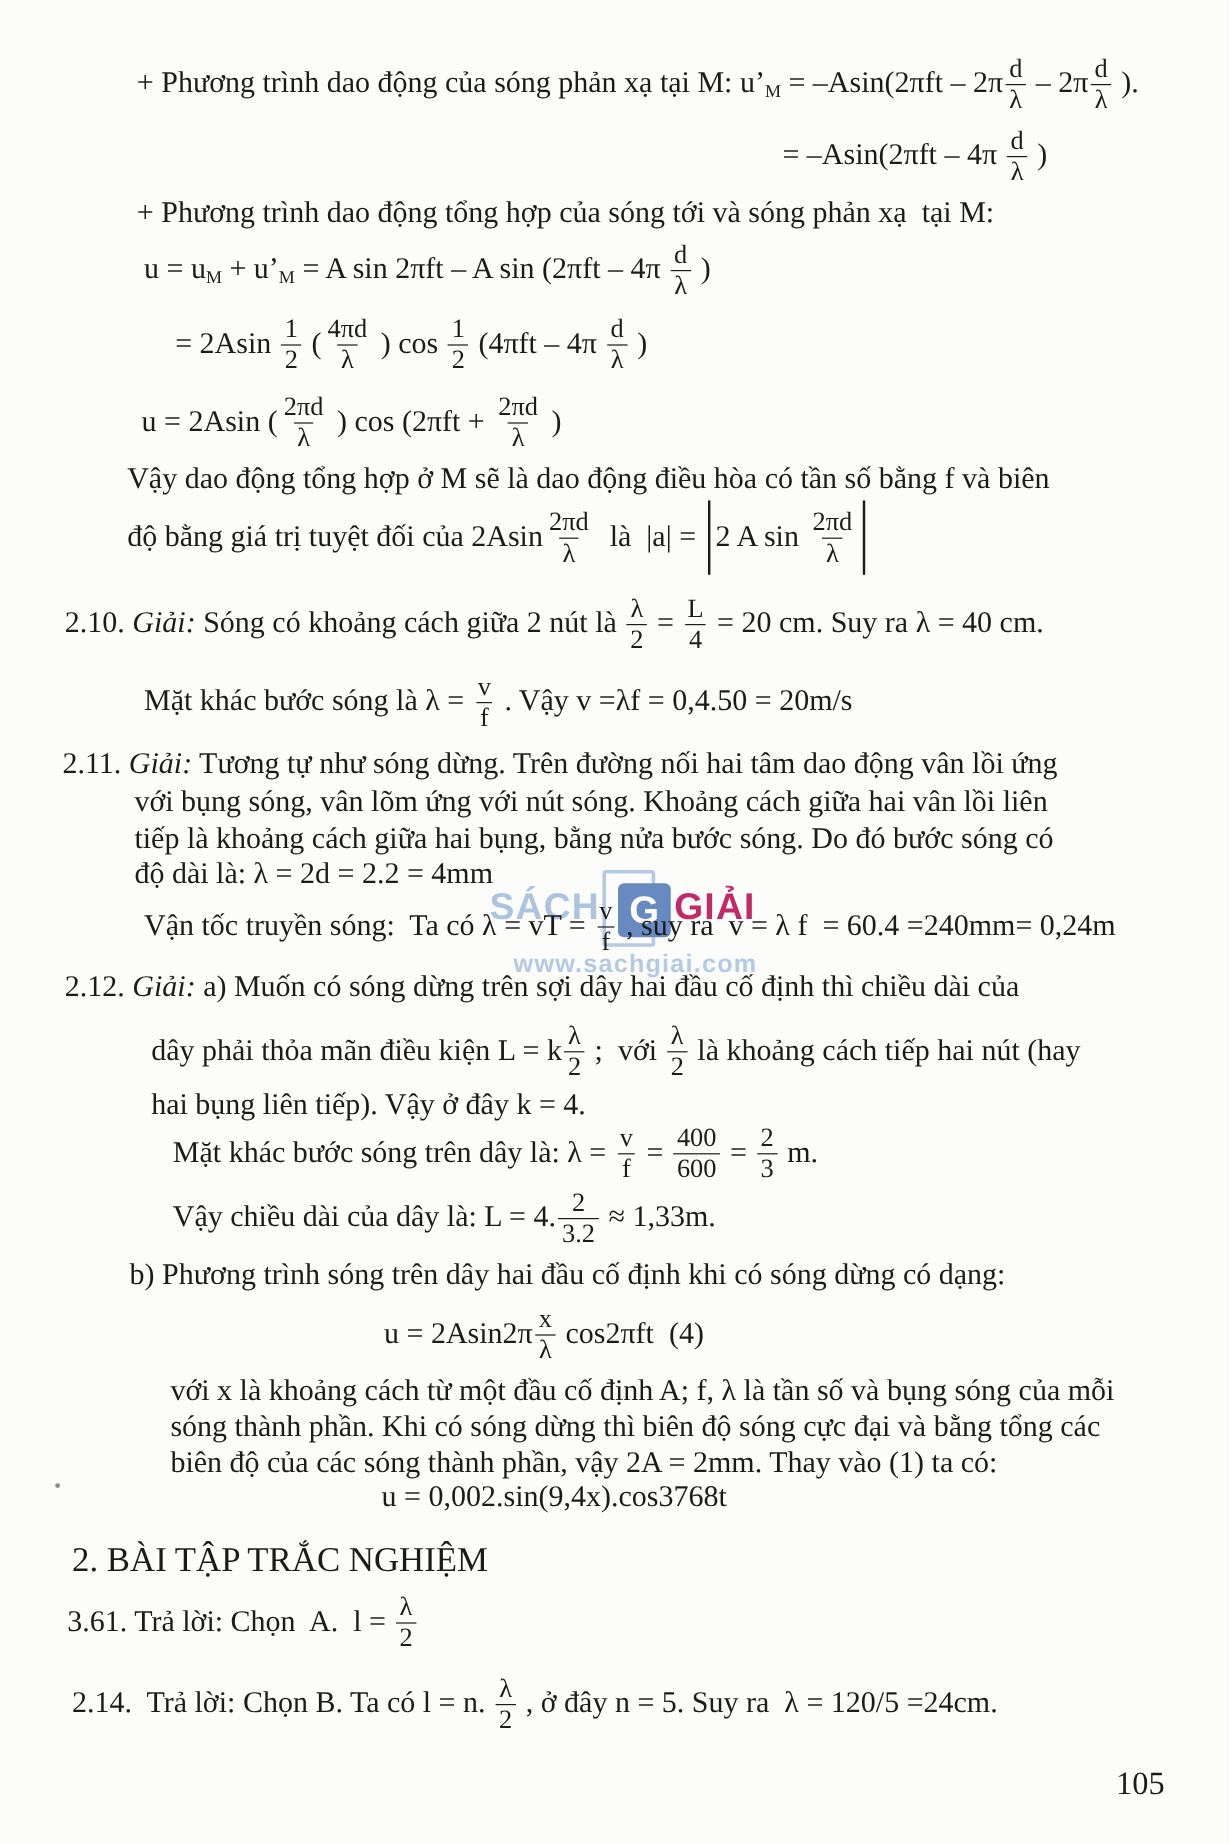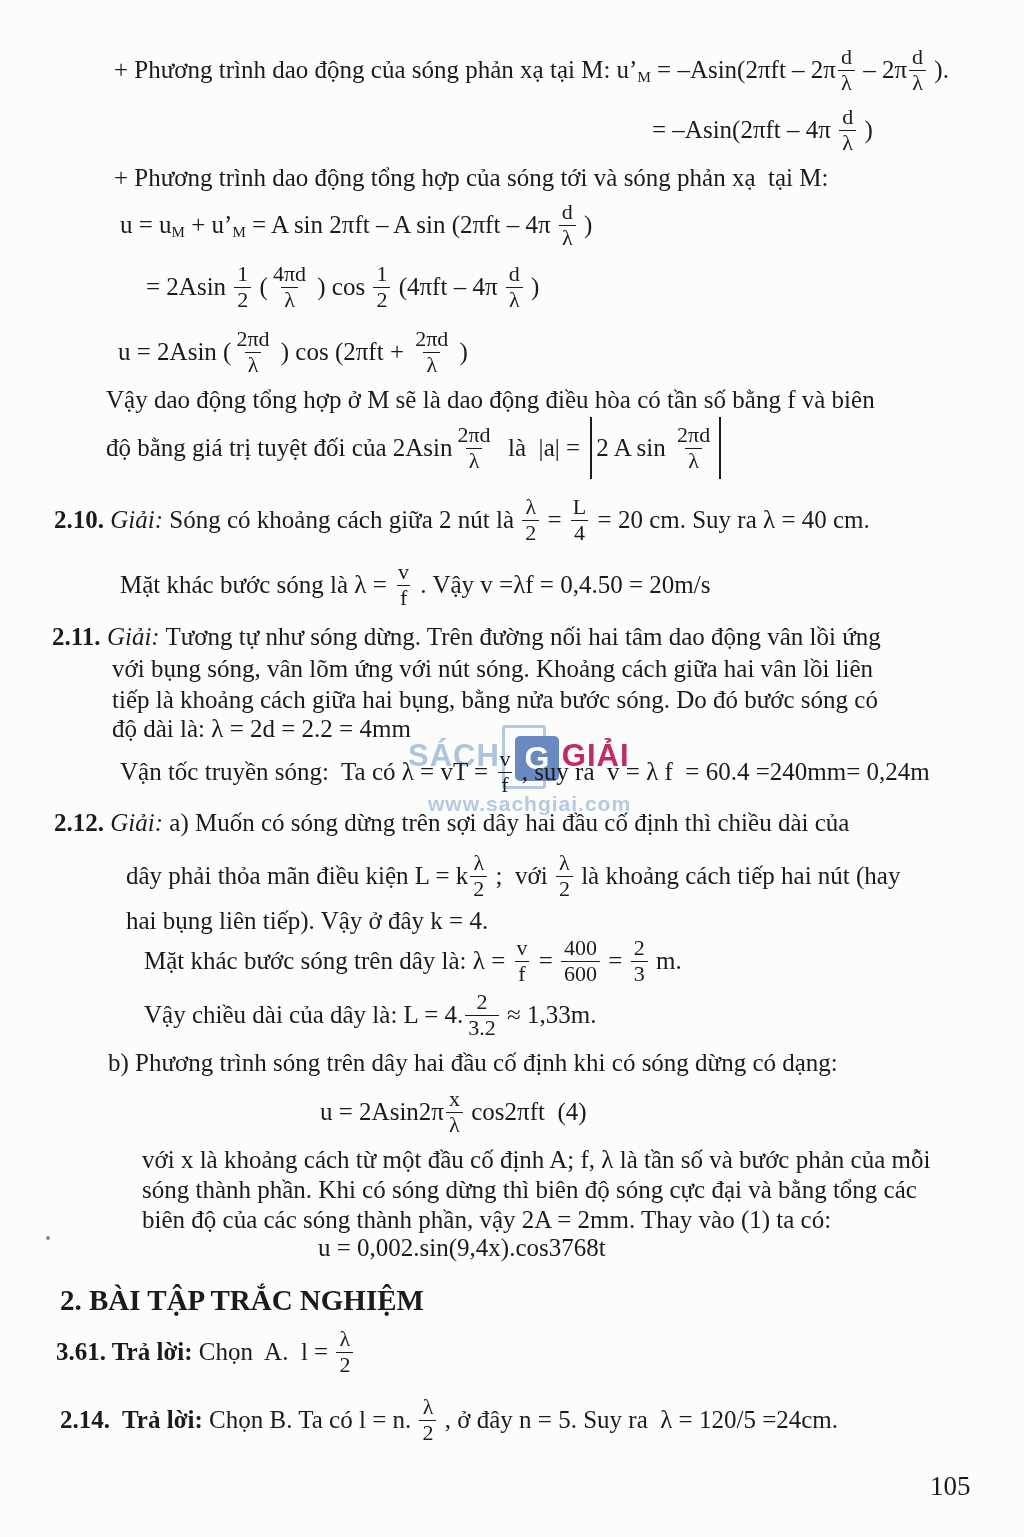--- a/index.html
+++ b/index.html
@@ -5,21 +5,21 @@
   html,body{margin:0;padding:0;background:#e8e8e8;}
   #page{
     position:relative;width:1024px;height:1537px;margin:0 auto;
     background:#fcfcfb;overflow:hidden;
     font-family:"Liberation Serif",serif;color:#1b1b1b;
   }
   .line{
     position:absolute;height:0;display:flex;align-items:center;
     font-size:25px;white-space:pre;z-index:2;line-height:1.15;
   }
-  .bd{font-weight:bold}
+  .bd{font-weight:normal}
   .it{}
   .bdit{font-weight:normal;font-style:italic}
   .frac{
     display:inline-flex;flex-direction:column;align-items:center;
     font-size:22px;line-height:1.12;margin:0 2px;text-align:center;
   }
   .fn{padding:0 3px}
   .fd{border-top:1.6px solid #1b1b1b;padding:0 3px}
   .sb{font-size:15px;position:relative;top:8px}
   .vb{display:inline-block;width:2px;height:62px;background:#1b1b1b;margin:0 4px;flex:0 0 auto}
@@ -73,21 +73,21 @@
       <div class="line" style="top: 700px; left: 112px;"><span>tiếp là khoảng cách giữa hai bụng, bằng nửa bước sóng. Do đó bước sóng có</span></div>
       <div class="line" style="top: 729px; left: 112px;"><span>độ dài là: λ = 2d = 2.2 = 4mm</span></div>
       <div class="line" style="top: 772px; left: 120px;"><span>Vận tốc truyền sóng:  Ta có λ = vT = </span><span class="frac"><span class="fn">v</span><span class="fd">f</span></span><span> , suy ra  v = λ f  = 60.4 =240mm= 0,24m</span></div>
       <div class="line" style="top: 823px; left: 54px;"><span class="bd">2.12.</span><span class="bdit"> Giải:</span><span> a) Muốn có sóng dừng trên sợi dây hai đầu cố định thì chiều dài của</span></div>
       <div class="line" style="top: 876px; left: 126px;"><span>dây phải thỏa mãn điều kiện L = k</span><span class="frac"><span class="fn">λ</span><span class="fd">2</span></span><span> ;  với </span><span class="frac"><span class="fn">λ</span><span class="fd">2</span></span><span> là khoảng cách tiếp hai nút (hay</span></div>
       <div class="line" style="top: 921px; left: 126px;"><span>hai bụng liên tiếp). Vậy ở đây k = 4.</span></div>
       <div class="line" style="top: 961px; left: 144px;"><span>Mặt khác bước sóng trên dây là: λ = </span><span class="frac"><span class="fn">v</span><span class="fd">f</span></span><span> = </span><span class="frac"><span class="fn">400</span><span class="fd">600</span></span><span> = </span><span class="frac"><span class="fn">2</span><span class="fd">3</span></span><span> m.</span></div>
       <div class="line" style="top: 1015px; left: 144px;"><span>Vậy chiều dài của dây là: L = 4.</span><span class="frac"><span class="fn">2</span><span class="fd">3.2</span></span><span> ≈ 1,33m.</span></div>
       <div class="line" style="top: 1063px; left: 108px;"><span>b) Phương trình sóng trên dây hai đầu cố định khi có sóng dừng có dạng:</span></div>
       <div class="line" style="top: 1112px; left: 320px;"><span>u = 2Asin2π</span><span class="frac"><span class="fn">x</span><span class="fd">λ</span></span><span> cos2πft  (4)</span></div>
-      <div class="line" style="top: 1160px; left: 142px;"><span>với x là khoảng cách từ một đầu cố định A; f, λ là tần số và bước phản của mỗi</span></div>
+      <div class="line" style="top: 1160px; left: 142px;"><span>với x là khoảng cách từ một đầu cố định A; f, λ là tần số và bụng sóng của mỗi</span></div>
       <div class="line" style="top: 1190px; left: 142px;"><span>sóng thành phần. Khi có sóng dừng thì biên độ sóng cực đại và bằng tổng các</span></div>
       <div class="line" style="top: 1220px; left: 142px;"><span>biên độ của các sóng thành phần, vậy 2A = 2mm. Thay vào (1) ta có:</span></div>
       <div class="line" style="top: 1248px; left: 318px;"><span>u = 0,002.sin(9,4x).cos3768t</span></div>
       <div class="line" style="top: 1301px; left: 60px; font-size: 29px;"><span class="bd">2. BÀI TẬP TRẮC NGHIỆM</span></div>
       <div class="line" style="top: 1352px; left: 56px;"><span class="bd">3.61. Trả lời: </span><span class="it">Chọn  A.  l</span><span> = </span><span class="frac"><span class="fn">λ</span><span class="fd">2</span></span></div>
       <div class="line" style="top: 1420px; left: 60px;"><span class="bd">2.14.  Trả lời: </span><span class="it">Chọn B.</span><span> Ta có </span><span class="it">l</span><span> = n. </span><span class="frac"><span class="fn">λ</span><span class="fd">2</span></span><span> , ở đây n = 5. Suy ra  λ = 120/5 =24cm.</span></div>
     </div>
 
   <div class="pagenum">105</div>
   <div class="dot"></div>

